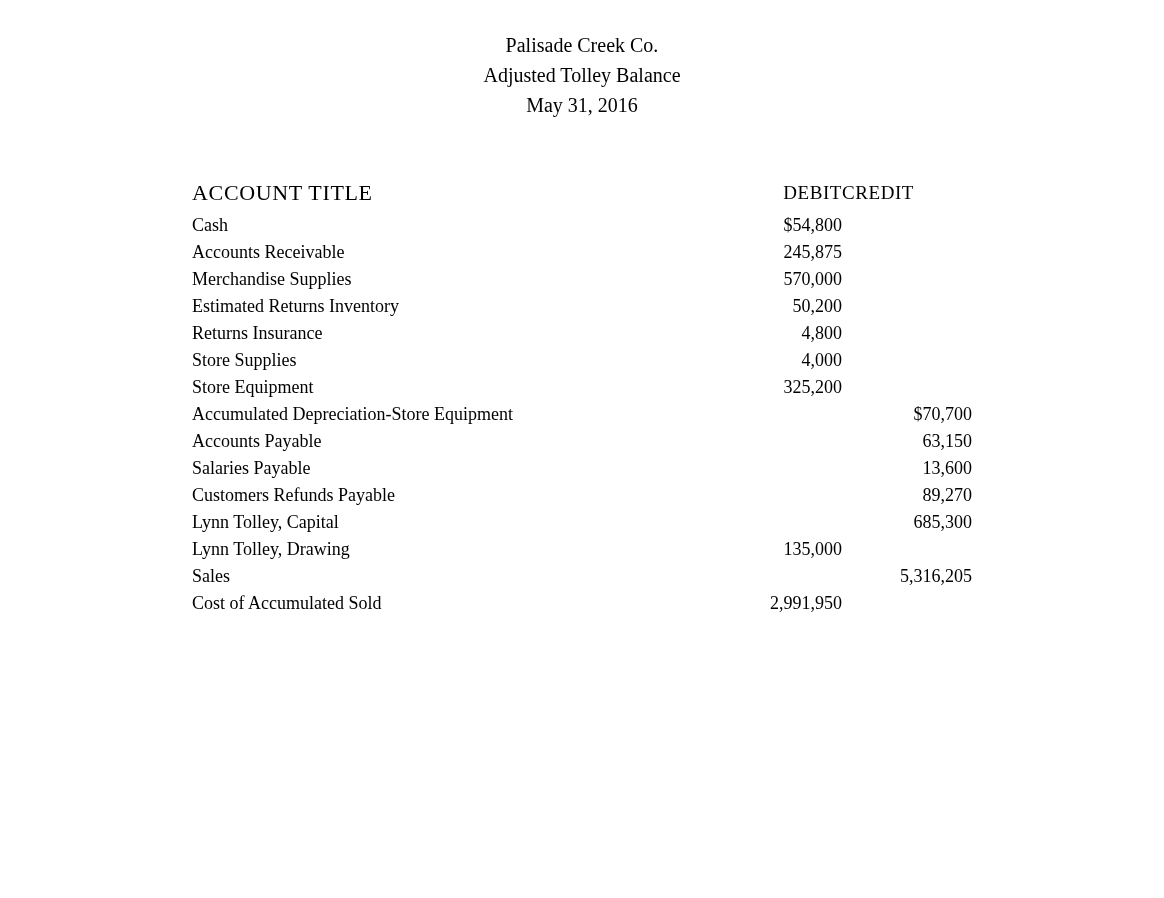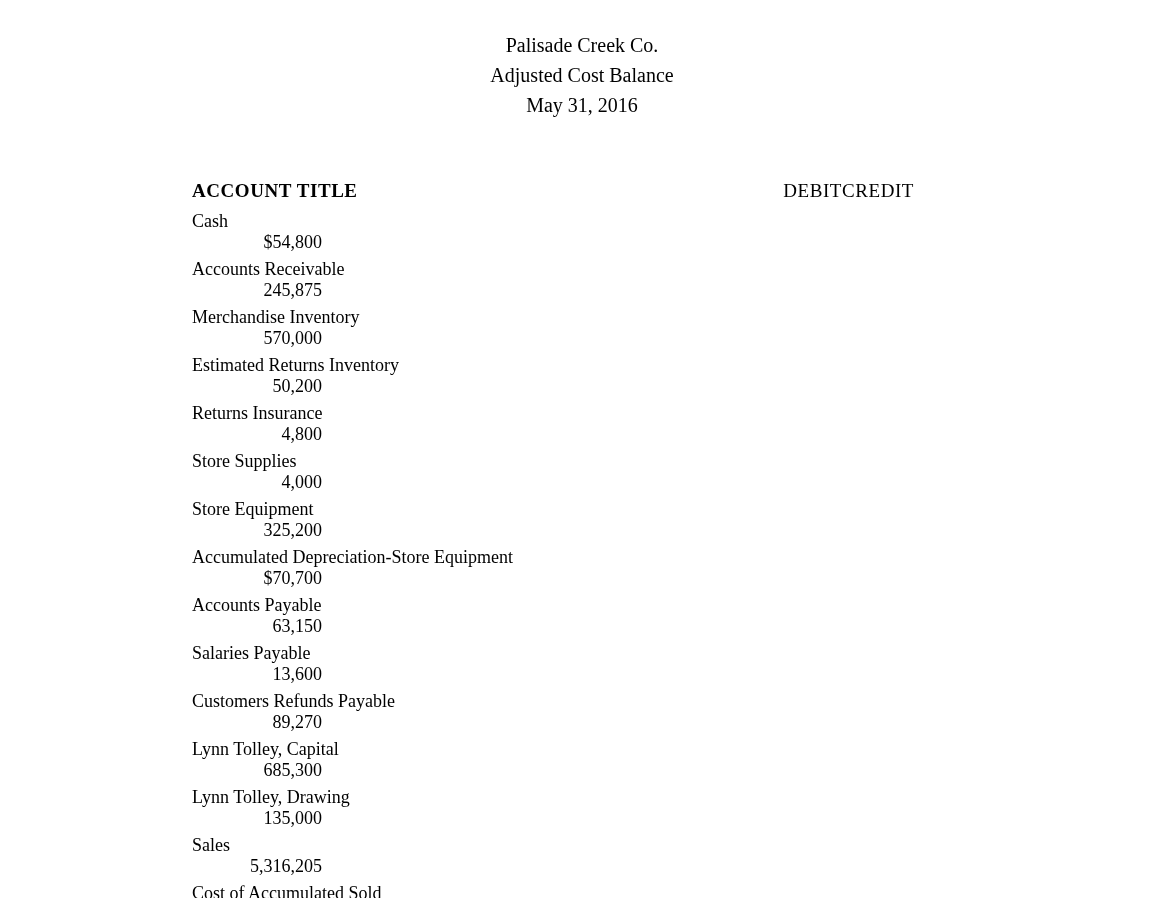--- a/index.html
+++ b/index.html
@@ -39,22 +39,22 @@
     .table-header-row {
       display: flex;
       justify-content: space-between;
       align-items: center;
       margin-bottom: 6px;
       border-bottom: none;
     }
 
     .col-title {
       flex: 1;
-      font-weight: bold;
-      font-size: 19px;
+      font-weight: normal;
+      font-size: 22px;
       letter-spacing: 0.03em;
     }
 
     .col-debit {
       width: 130px;
       text-align: right;
       font-weight: normal;
       font-size: 19px;
       letter-spacing: 0.03em;
     }
@@ -65,21 +65,20 @@
       font-weight: normal;
       font-size: 19px;
       letter-spacing: 0.03em;
     }
 
     .table-row {
       display: flex;
       justify-content: space-between;
       align-items: baseline;
       padding: 3px 0;
-      flex-direction: column;
     }
 
     .row-title {
       flex: 1;
       font-size: 18px;
     }
 
     .row-debit {
       width: 130px;
       text-align: right;
@@ -90,21 +89,21 @@
       width: 130px;
       text-align: right;
       font-size: 18px;
     }
   </style>
 </head>
 <body>
 
 <div class="header">
   <div class="title-line">Palisade Creek Co.</div>
-  <div class="title-line">Adjusted Cost Balance</div>
+  <div class="title-line">Adjusted Tolley Balance</div>
   <div class="title-line">May 31, 2016</div>
 </div>
 
 <div class="table-container">
   <div class="table-header-row">
     <div class="col-title">ACCOUNT TITLE</div>
     <div class="col-debit">DEBIT</div>
     <div class="col-credit">CREDIT</div>
   </div>
 
@@ -114,21 +113,21 @@
         <div class="row-title">Cash</div>
         <div class="row-debit">$54,800</div>
         <div class="row-credit"></div>
       </div>
       <div class="table-row">
         <div class="row-title">Accounts Receivable</div>
         <div class="row-debit">245,875</div>
         <div class="row-credit"></div>
       </div>
       <div class="table-row">
-        <div class="row-title">Merchandise Inventory</div>
+        <div class="row-title">Merchandise Supplies</div>
         <div class="row-debit">570,000</div>
         <div class="row-credit"></div>
       </div>
       <div class="table-row">
         <div class="row-title">Estimated Returns Inventory</div>
         <div class="row-debit">50,200</div>
         <div class="row-credit"></div>
       </div>
       <div class="table-row">
         <div class="row-title">Returns Insurance</div>

